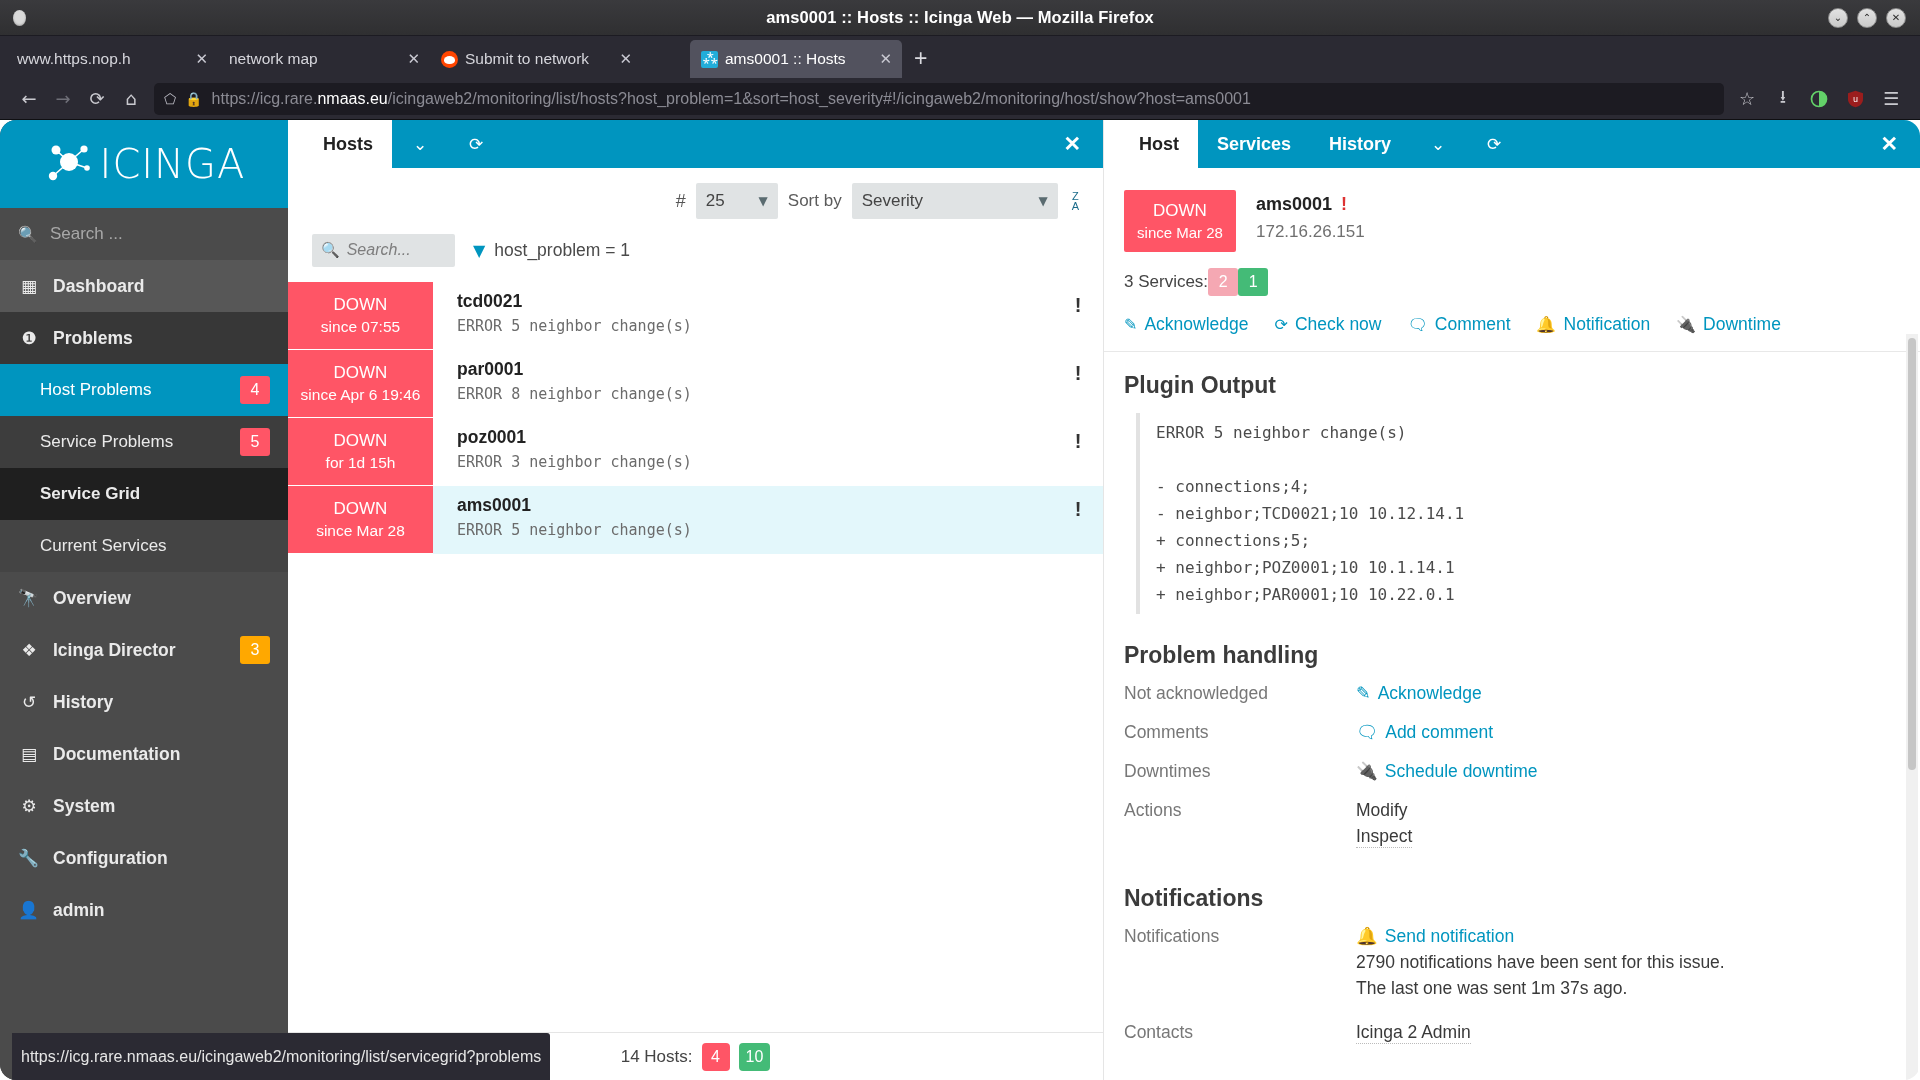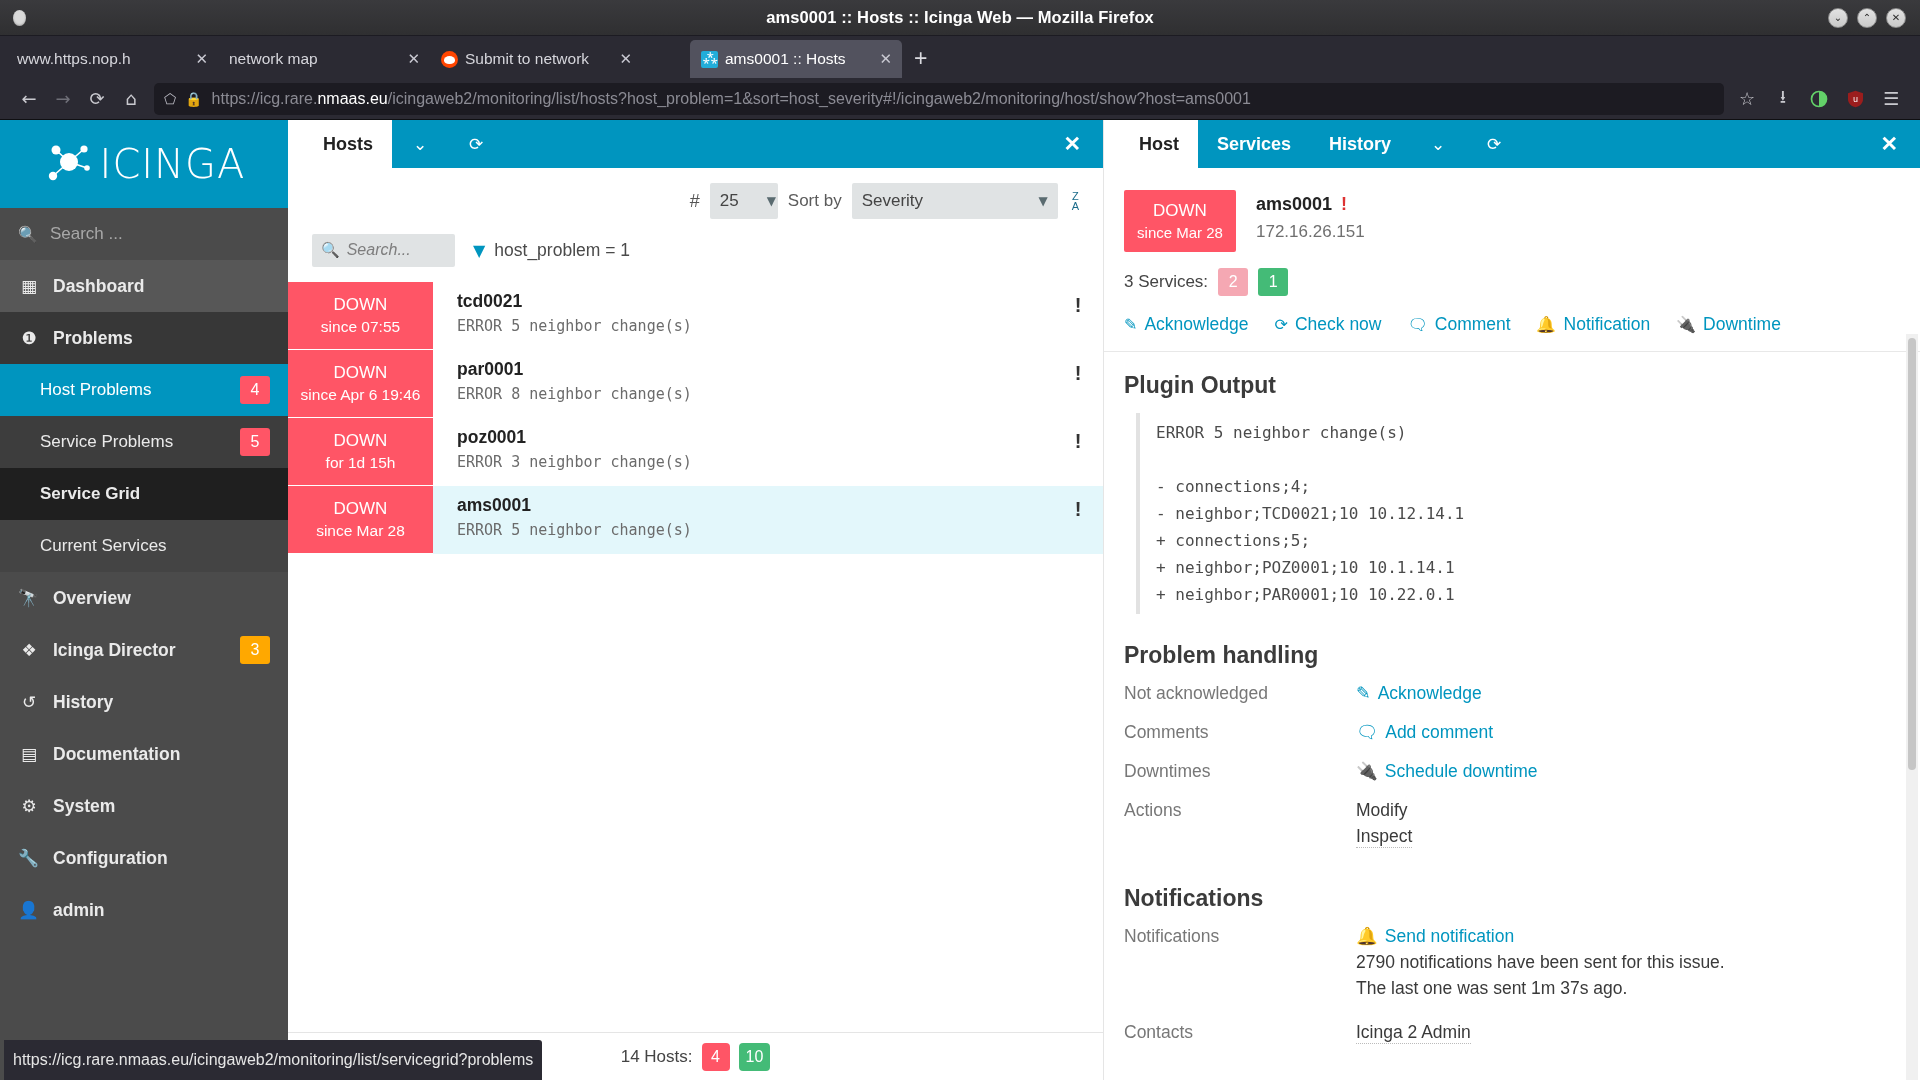--- a/index.html
+++ b/index.html
@@ -89,21 +89,21 @@
     margin: 0 6px; color: #b9b9c2; font-size: 16px;
   }
   .url-shield { font-size: 14px; color: #b9b9c2; font-family: "DejaVu Sans", sans-serif;}
   .url-lock { font-size: 14px; color: #b9b9c2; font-family: "DejaVu Sans", sans-serif;}
   .url-text { white-space: nowrap; overflow: hidden; }
   .url-dim { color: #8b8b94; }
   .url-strong { color: #ffffff; }
   .nav-right { display: flex; align-items: center; gap: 2px; }
 
   
-  #app { flex: 1 1 auto; display: flex; position: relative; background: #fff; overflow: hidden; }
+  #app { flex: 1 1 auto; display: flex; position: relative; background: #fff; overflow: hidden; border-radius: 16px; }
 
   
   .sidebar { width: 288px; flex: 0 0 288px; background: #4b4b4b; display: flex; flex-direction: column; }
   .logo-box { height: 88px; background: #0095bf; display: flex; align-items: center; justify-content: center; gap: 5px;}
   .logo-mark { width: 52px; height: 52px; position: relative; }
   .logo-text { font-size: 40px; color: #fff; letter-spacing: 1px; font-family: "DejaVu Sans", sans-serif; font-weight: 300;}
   .search-row {
     height: 52px; display: flex; align-items: center; gap: 12px;
     padding: 0 18px; color: #b6b6b6; font-size: 17px; background:#4b4b4b;
   }
@@ -172,21 +172,21 @@
     gap: 10px; padding: 10px 24px 0 24px; height: 56px;
     color: #5b5b5b; font-size: 17px;
   }
   .hash { font-size: 18px; color: #555; }
   .sel-box {
     background: #e0e3e4; border: none; height: 36px; border-radius: 2px;
     display: flex; align-items: center; padding: 0 10px; gap: 14px;
     color: #444; font-size: 17px; position: relative;
   }
   .sel-box .caret { color: #5a6b70; font-size: 12px; font-family:"DejaVu Sans", sans-serif;}
-  .sel-25 { width: 68px; justify-content: space-between; gap: 28px;}
+  .sel-25 { width: 82px; justify-content: space-between; gap: 28px;}
   .sel-sev { width: 206px; justify-content: space-between;}
   .sortdir { color: #1a6b8a; font-size: 13px; display:flex; flex-direction:column; align-items:center; line-height:.95; padding-left:4px;}
 
   .filter-row { display: flex; align-items: center; gap: 18px; padding: 4px 24px 0 24px; height: 48px;}
   .srch-box {
     width: 143px; height: 33px; background: #e0e3e4; border-radius: 2px;
     display: flex; align-items: center; gap: 7px; padding: 0 9px;
     color: #7d7d7d; font-style: italic; font-size: 16px;
   }
   .srch-box .mag { font-style: normal; font-family:"DejaVu Sans",sans-serif; font-size:15px; color:#555;}
@@ -228,21 +228,21 @@
   .host-hdr { display: flex; align-items: flex-start; gap: 20px; padding: 22px 24px 0 20px; }
   .hdr-state {
     width: 112px; height: 62px; background: #ff5566; color: #fff; border-radius: 2px;
     display:flex; flex-direction: column; align-items:center; justify-content:center; gap:3px;
   }
   .hdr-state .st{ font-size: 17px;} .hdr-state .since{ font-size:15px;}
   .hdr-meta { display: flex; flex-direction: column; gap: 7px; padding-top: 4px;}
   .hdr-name { font-size: 18px; font-weight: bold; color: #222; display:flex; gap:9px; align-items:center;}
   .hdr-name .bang { color:#d33; font-weight:bold; font-size: 18px;}
   .hdr-ip { font-size: 17px; color: #6f6f6f; }
-  .svc-row { display: flex; align-items: center; gap: 10px; padding: 16px 24px 0 20px; font-size: 17px; color: #444;}
+  .svc-row { display: flex; align-items: center; padding: 16px 24px 0 20px; font-size: 17px; color: #444;}
   .svc-badge { min-width: 30px; height: 28px; border-radius: 3px; color: #fff;
     display:flex; align-items:center; justify-content:center; font-size:16px; padding:0 8px;}
   .svc-badge.pink { background: #f5a8b3; }
   .svc-badge.green { background: #44bb77; }
 
   .action-row { display: flex; align-items: center; gap: 26px; padding: 18px 24px 16px 20px;
     border-bottom: 1px solid #e8e8e8; }
   .action { display: flex; align-items: center; gap: 7px; color: #0095bf; font-size: 17.5px; }
   .action .ai { font-family: "DejaVu Sans", sans-serif; font-size: 16px; }
 
@@ -258,21 +258,21 @@
   .kv-v .lnk { color: #0095bf; display: inline-flex; align-items: center; gap: 7px; }
   .kv-v .dotted { border-bottom: 1px dotted #bbb; display: inline-block; }
   .kv-v .line { margin-bottom: 5px; }
 
   
   .vscroll { position: absolute; right: 2px; width: 12px; background: #f0f0f0; }
   .vscroll .thumb { position: absolute; left: 2px; width: 8px; border-radius: 4px; background: #c6c6c6; }
 
   
   .status-tip {
-    position: absolute; left: 4px; bottom: 0; height: 40px;
+    position: absolute; left: 12px; bottom: 0; height: 47px;
     background: #2b2a33; color: #e6e6e6; font-size: 16px;
     display: flex; align-items: center; padding: 0 9px; z-index: 50;
     border-top-right-radius: 3px;
   }
 
   
   .ghost-panel {
     position: absolute; left: 250px; bottom: 0; width: 470px; height: 44px;
     background: #fff; border: 1px solid #dcdcdc; border-bottom: none;
     border-radius: 4px 4px 0 0; color: #c4c4c4; font-size: 16px;

